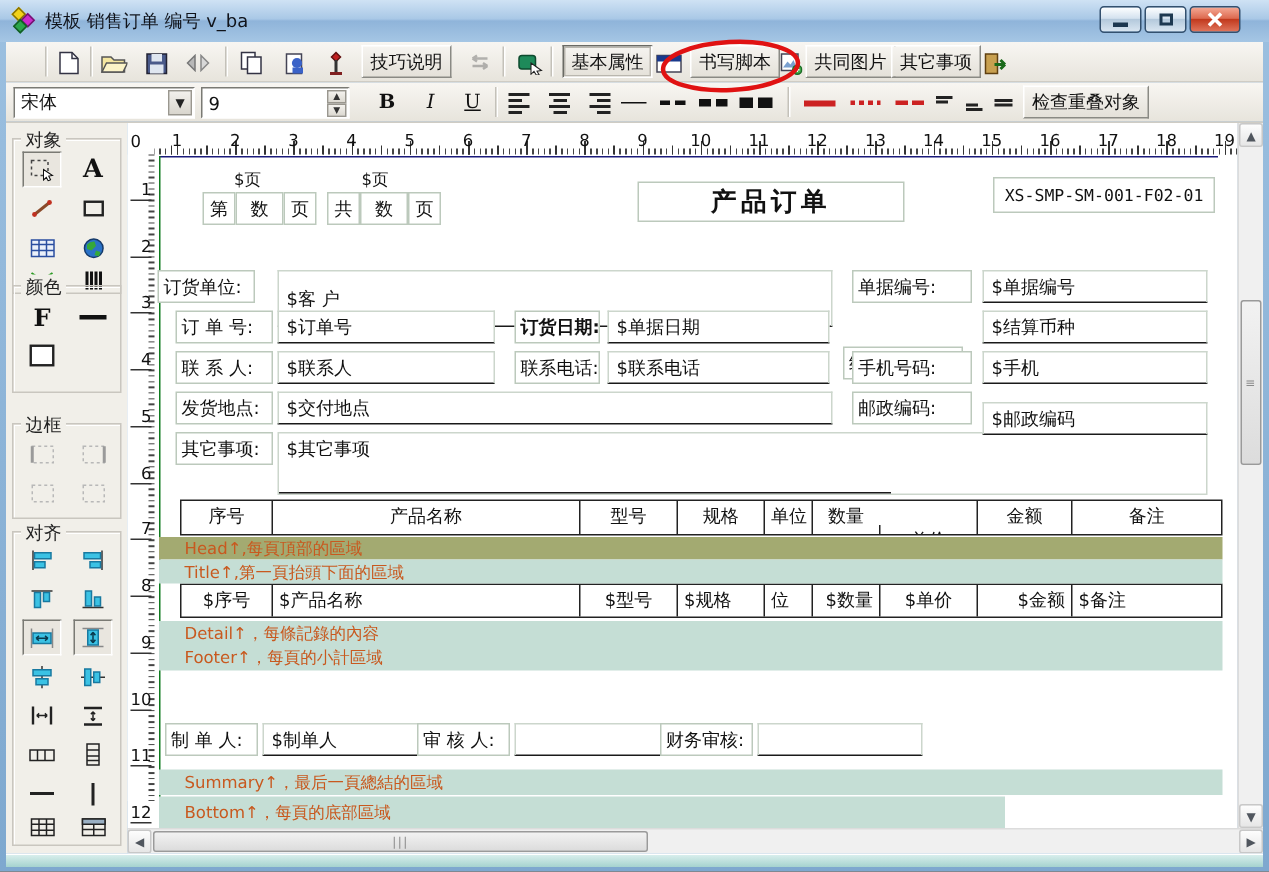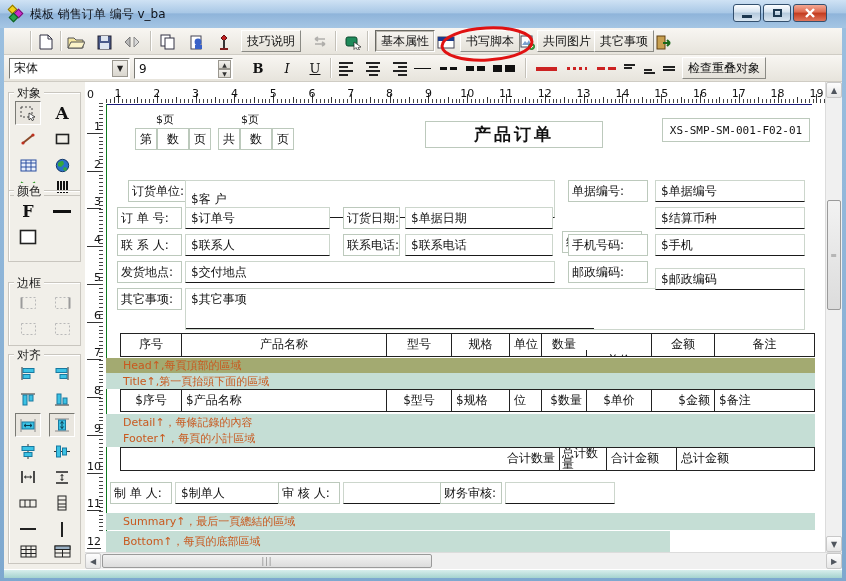--- a/index.html
+++ b/index.html
@@ -528,25 +528,25 @@
     <div class="abs cellbox" style="left:50px;top:46px;width:22px;height:22px;">第</div>
     <div class="abs cellbox" style="left:72px;top:46px;width:32px;height:22px;">数</div>
     <div class="abs cellbox" style="left:104px;top:46px;width:22px;height:22px;">页</div>
     <div class="abs cellbox" style="left:133px;top:46px;width:22px;height:22px;">共</div>
     <div class="abs cellbox" style="left:155px;top:46px;width:32px;height:22px;">数</div>
     <div class="abs cellbox" style="left:187px;top:46px;width:22px;height:22px;">页</div>
 
     <div class="abs cellbox" style="left:340px;top:39px;width:178px;height:27px;font-size:17px;font-weight:bold;letter-spacing:3px;">产品订单</div>
     <div class="abs cellbox" style="left:577px;top:36px;width:148px;height:24px;font-size:11px;font-family:'DejaVu Sans Mono',monospace;">XS-SMP-SM-001-F02-01</div>
 
-    <div class="abs lblbox" style="left:43px;top:98px;width:65px;height:22px;">订货单位:</div>
+    <div class="abs lblbox" style="left:20px;top:98px;width:65px;height:22px;">订货单位:</div>
     <div class="abs fldbox" style="left:100px;top:98px;width:370px;height:38px;">$客 户</div>
     <div class="abs lblbox" style="left:32px;top:125px;width:65px;height:22px;">订 单 号:</div>
     <div class="abs fldbox" style="left:100px;top:125px;width:145px;height:22px;">$订单号</div>
-    <div class="abs lblbox" style="left:258px;top:125px;width:57px;height:22px;">订货日期:</div>
+    <div class="abs lblbox" style="left:258px;top:125px;width:57px;height:22px;font-weight:bold;">订货日期:</div>
     <div class="abs fldbox" style="left:320px;top:125px;width:148px;height:22px;">$单据日期</div>
     <div class="abs lblbox" style="left:32px;top:152px;width:65px;height:22px;">联 系 人:</div>
     <div class="abs fldbox" style="left:100px;top:152px;width:145px;height:22px;">$联系人</div>
     <div class="abs lblbox" style="left:258px;top:152px;width:57px;height:22px;">联系电话:</div>
     <div class="abs fldbox" style="left:320px;top:152px;width:148px;height:22px;">$联系电话</div>
     <div class="abs lblbox" style="left:32px;top:179px;width:65px;height:22px;">发货地点:</div>
     <div class="abs fldbox" style="left:100px;top:179px;width:370px;height:22px;">$交付地点</div>
     <div class="abs lblbox" style="left:32px;top:206px;width:65px;height:22px;">其它事项:</div>
     <div class="abs" style="left:100px;top:206px;width:620px;height:42px;border:1px solid #ccd6cc;background:#fff;">
       <span style="position:absolute;left:5px;top:2px;">$其它事项</span>
@@ -582,29 +582,20 @@
         <div class="tcell" style="left: 388px; width: 32px; text-align: left; border-left: 1px solid rgb(34, 34, 34);">位</div>
         <div class="tcell" style="left: 420px; width: 45px; text-align: right; border-left: 1px solid rgb(34, 34, 34);">$数量</div>
         <div class="tcell" style="left: 465px; width: 65px; text-align: center; border-left: 1px solid rgb(34, 34, 34);">$单价</div>
         <div class="tcell" style="left: 530px; width: 63px; text-align: right; border-left: 1px solid rgb(34, 34, 34);">$金额</div>
         <div class="tcell" style="left: 593px; width: 100px; text-align: left; border-left: 1px solid rgb(34, 34, 34);">$备注</div>
       </div>
     <div class="abs band" style="left:21px;top:291px;width:709px;height:16px;background:#c5ded5;">Title↑,第一頁抬頭下面的區域</div>
     <div class="abs band" style="left:21px;top:332px;width:709px;height:16px;background:#c5ded5;">Detail↑，每條記錄的內容</div>
     <div class="abs band" style="left:21px;top:348px;width:709px;height:17px;background:#c5ded5;">Footer↑，每頁的小計區域</div>
 
-    <div class="abs trow" style="left:35px;top:365px;width:695px;height:24px;">
-      <div class="tcell" style="left:0;width:438px;text-align:right;">合计数量</div>
-      <i class="divider" style="left:438px;"></i>
-      <div class="tcell" style="left:439px;width:46px;line-height:11px;white-space:normal;padding:0 2px;">总计数量</div>
-      <i class="divider" style="left:485px;"></i>
-      <div class="tcell" style="left:486px;width:69px;">合计金额</div>
-      <i class="divider" style="left:555px;"></i>
-      <div class="tcell" style="left:556px;width:137px;">总计金额</div>
-    </div>
 
     <div class="abs lblbox" style="left:25px;top:400px;width:62px;height:22px;">制 单 人:</div>
     <div class="abs fldbox" style="left:90px;top:400px;width:108px;height:22px;">$制单人</div>
     <div class="abs lblbox" style="left:193px;top:400px;width:62px;height:22px;">审 核 人:</div>
     <div class="abs fldbox" style="left:258px;top:400px;width:110px;height:22px;"></div>
     <div class="abs lblbox" style="left:355px;top:400px;width:62px;height:22px;">财务审核:</div>
     <div class="abs fldbox" style="left:420px;top:400px;width:110px;height:22px;"></div>
 
     <div class="abs band" style="left:21px;top:431px;width:709px;height:17px;background:#c5ded5;">Summary↑，最后一頁總結的區域</div>
     <div class="abs band" style="left:21px;top:449px;width:564px;height:22px;background:#c5ded5;align-items:flex-start;padding-top:3px;">Bottom↑，每頁的底部區域</div>

